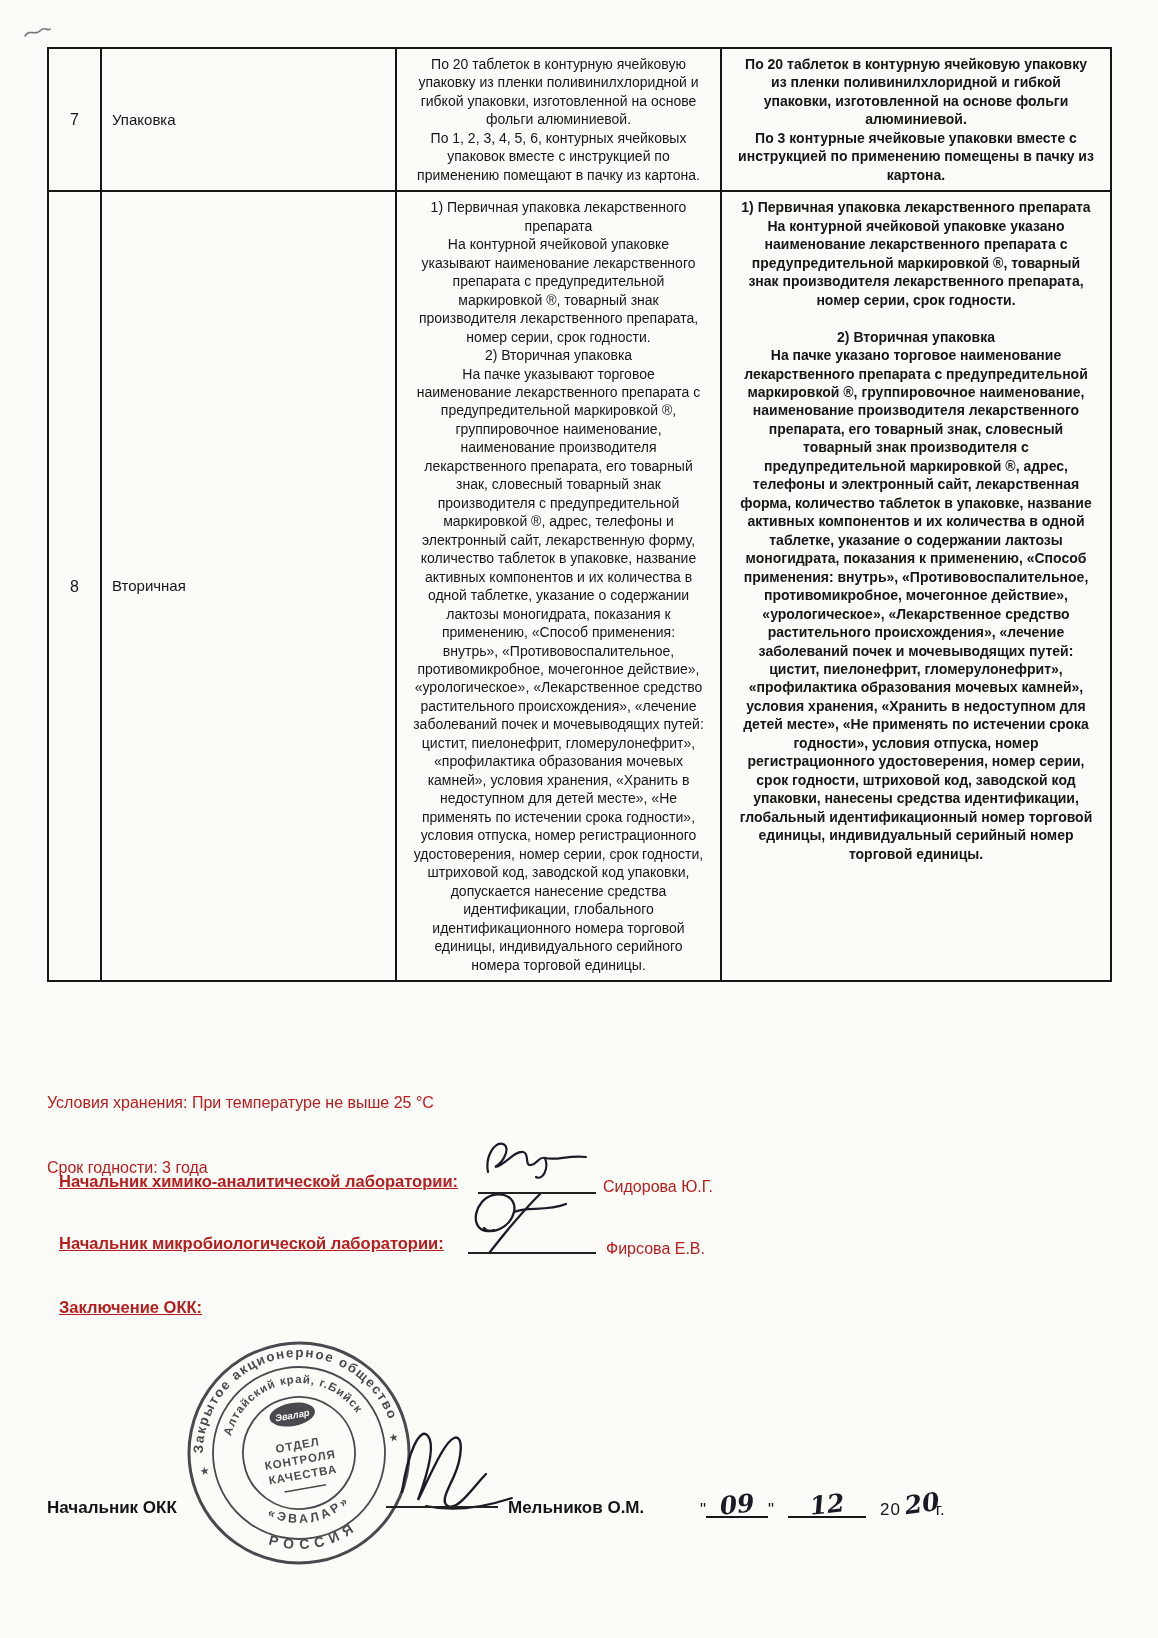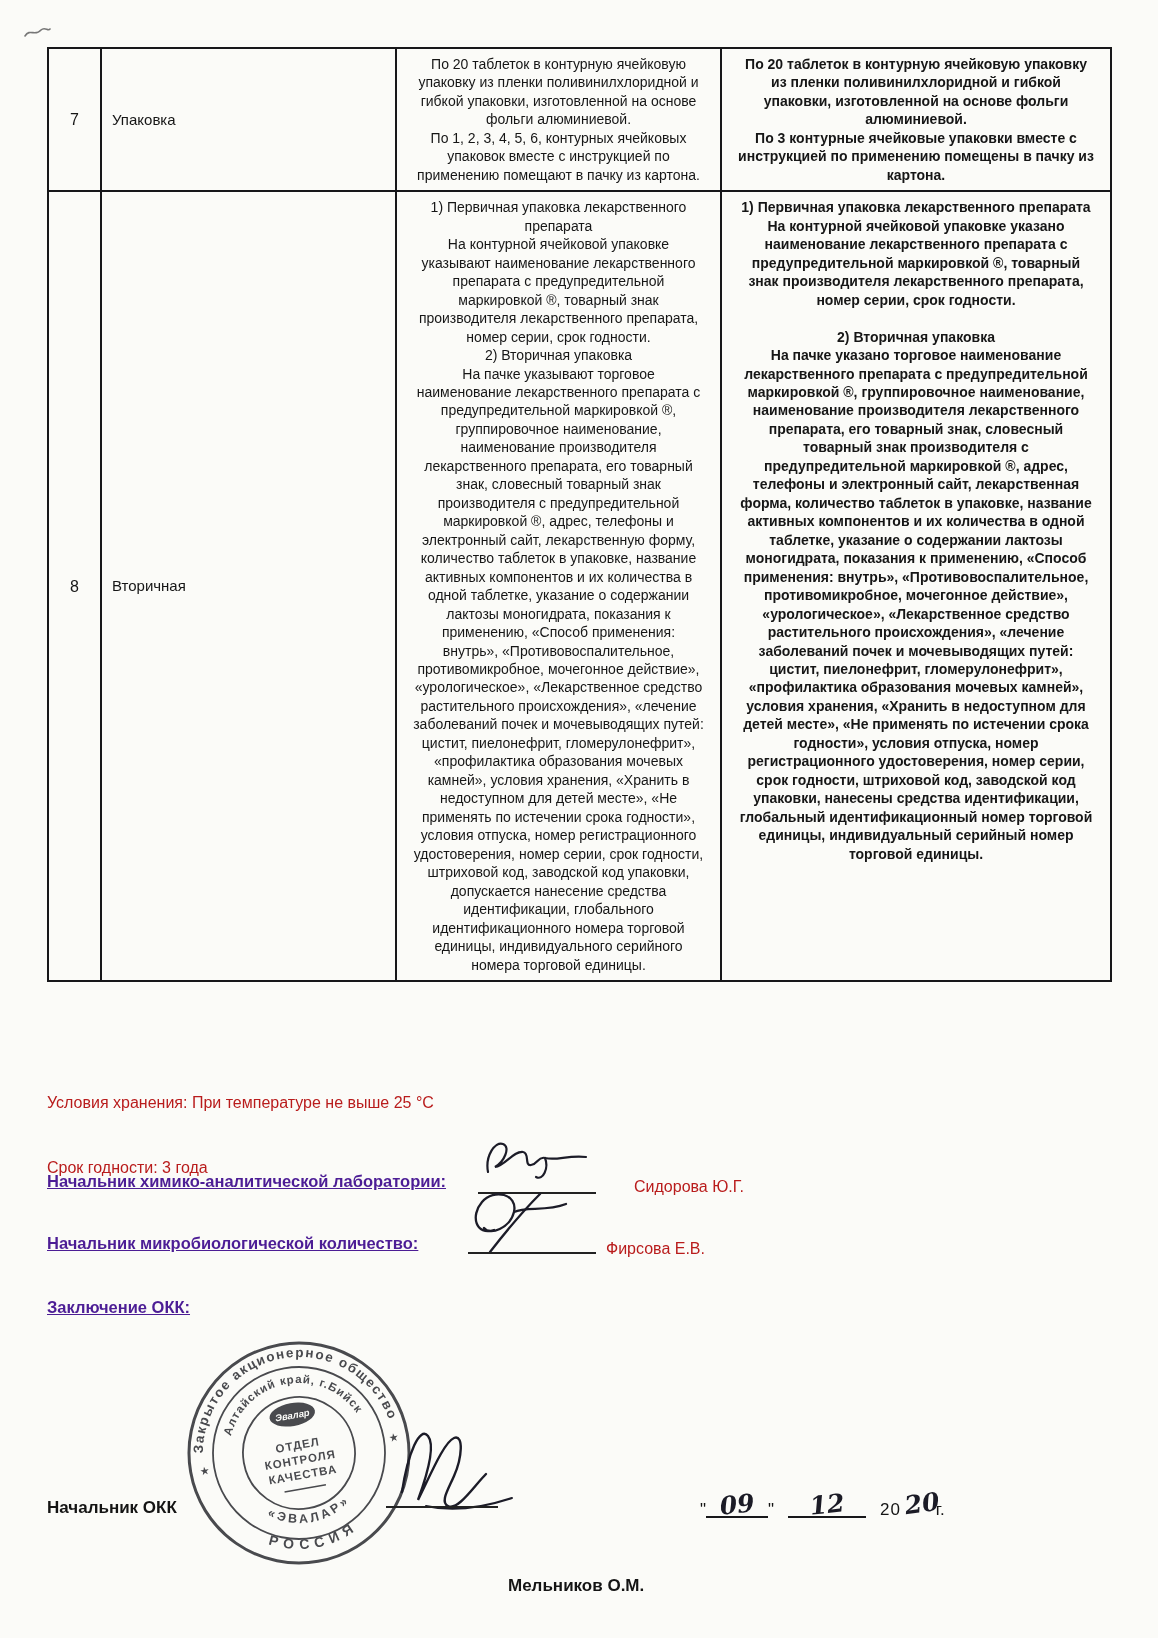--- a/index.html
+++ b/index.html
@@ -20,41 +20,41 @@
     border: 2px solid #17171a; vertical-align: top;
     padding: 6px 16px; font-size: 14px; line-height: 1.32; color: #161616;
   }
   td.cell-num { text-align: center; vertical-align: middle; font-size: 16px; }
   td.cell-name { vertical-align: middle; font-size: 15px; padding-left: 10px; margin-top: 44px; }
   td.cell-req, td.cell-act { text-align: center; white-space: pre-line; }
   td.cell-act { font-weight: bold; }
 
   
   .plain16 { font-size: 16px; color: #b91c1c; }
-  .label-u { font-size: 16.5px; font-weight: bold; text-decoration: underline; color: #4c1d95; }
+  .label-u { font-size: 16.5px; font-weight: bold; text-decoration: underline; color: #b91c1c; margin-left: 12px; }
   .storage-line { left: 47px; top: 1094px; }
   .shelf-line   { left: 47px; top: 1159px; }
 
   .chem-label  { left: 47px;  top: 1172px; }
   .chem-sig    { left: 482px; top: 1136px; }
   .chem-line   { left: 478px; top: 1170px; width: 118px; height: 24px; border-bottom: 2px solid #222; }
-  .chem-name   { left: 634px; top: 1178px; }
+  .chem-name   { left: 603px; top: 1178px; }
 
   .micro-label { left: 47px;  top: 1234px; }
   .micro-sig   { left: 468px; top: 1190px; }
   .micro-line  { left: 468px; top: 1230px; width: 128px; height: 24px; border-bottom: 2px solid #222; }
   .micro-name  { left: 606px; top: 1240px; }
 
   .okk-label   { left: 47px;  top: 1298px; }
   .okk-text    { left: 226px; top: 1298px; width: 752px; font-size: 16px; line-height: 1.6; }
 
   .head-label  { left: 47px;  top: 1498px; font-size: 17px; font-weight: bold; text-decoration: none; }
   .meln-sig    { left: 386px; top: 1414px; }
   .meln-line   { left: 386px; top: 1486px; width: 112px; height: 22px; border-bottom: 2px solid #222; }
-  .meln-name   { left: 508px; top: 1576px; font-size: 17px; font-weight: bold; }
+  .meln-name   { left: 508px; top: 1498px; font-size: 17px; font-weight: bold; }
 
   
   .date-group { left: 700px; top: 1492px; font-size: 17px; white-space: nowrap; }
   .blank {
     display: inline-block; border-bottom: 2px solid #17171a;
     text-align: center; height: 26px; vertical-align: baseline;
   }
   .blank-day { width: 62px; }
   .blank-month { width: 78px; margin: 0 14px; }
   .hand {
@@ -120,21 +120,21 @@
   <div class="abs plain16 shelf-line">Срок годности: 3 года</div>
 
   <div class="abs label-u chem-label">Начальник химико-аналитической лаборатории:</div>
   <svg class="abs chem-sig sig-svg" width="110" height="56">
     <path d="M6,36 C3,20 13,5 21,8 C29,11 22,26 13,31 C23,30 31,15 41,16 C48,17 42,30 49,29 C56,28 56,20 63,22 C75,25 85,19 104,21" stroke="#1c1c28" stroke-width="2.2" fill="none" stroke-linecap="round"></path>
     <path d="M63,22 C67,32 61,45 54,41" stroke="#1c1c28" stroke-width="2.2" fill="none" stroke-linecap="round"></path>
   </svg>
   <div class="abs chem-line"></div>
   <div class="abs plain16 chem-name">Сидорова Ю.Г.</div>
 
-  <div class="abs label-u micro-label">Начальник микробиологической количество:</div>
+  <div class="abs label-u micro-label">Начальник микробиологической лаборатории:</div>
   <svg class="abs micro-sig sig-svg" width="120" height="66">
     <path d="M26,40 C8,46 2,26 14,12 C26,-2 50,4 46,22 C42,38 22,46 16,38" stroke="#1c1c28" stroke-width="2.3" fill="none" stroke-linecap="round"></path>
     <path d="M72,4 C54,22 36,44 22,62" stroke="#1c1c28" stroke-width="2.3" fill="none" stroke-linecap="round"></path>
     <path d="M46,22 C58,16 78,22 98,14" stroke="#1c1c28" stroke-width="2.3" fill="none" stroke-linecap="round"></path>
   </svg>
   <div class="abs micro-line"></div>
   <div class="abs plain16 micro-name">Фирсова Е.В.</div>
 
   <div class="abs label-u okk-label">Заключение ОКК:</div>
 

